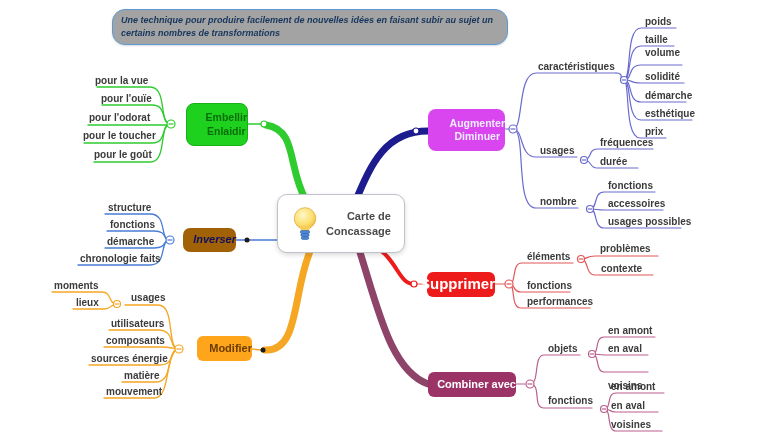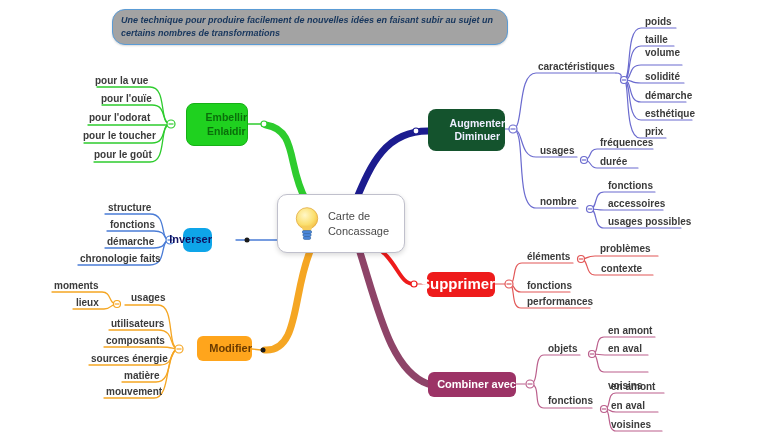--- a/index.html
+++ b/index.html
@@ -8,21 +8,21 @@
   svg.links{position:absolute;left:0;top:0;width:768px;height:438px;}
   .lbl{position:absolute;font-size:10px;font-weight:600;color:#3b3b3b;white-space:nowrap;line-height:1.1;}
   .node{position:absolute;display:flex;align-items:center;justify-content:flex-end;text-align:center;
         font-weight:bold;white-space:pre-line;line-height:1.25;box-sizing:border-box;}
   .banner{position:absolute;left:112px;top:9px;width:378px;background:#a3a3a3;border:1px solid #5a9bd5;
           border-radius:13px;padding:4px 8px;font-size:9px;font-weight:bold;font-style:italic;
           color:#17365d;line-height:1.45;box-shadow:0 1px 2px rgba(0,0,0,.15);}
   .center-node{position:absolute;left:277px;top:194px;width:126px;height:57px;background:#ffffff;
           border:1.5px solid #c0c0cc;border-radius:10px;box-shadow:0 2px 5px rgba(0,0,0,.15);
           display:flex;align-items:center;justify-content:center;gap:7px;}
-  .center-title{font-size:11px;font-weight:normal;color:#4a4a4a;white-space:pre-line;text-align:left;line-height:1.35;}
+  .center-title{font-size:11px;font-weight:bold;color:#4a4a4a;white-space:pre-line;text-align:right;line-height:1.35;}
 </style>
 </head>
 <body>
 
 <div id="canvas">
 
   <svg class="links">
 
     <g fill="none" stroke="#2ecc2e" stroke-width="1.3" stroke-linecap="round">
       <path d="M171,124 C158,124 168,87 150,87 L97,87"></path>
@@ -181,23 +181,23 @@
       <rect x="10" y="26" width="10" height="3.2" rx="1.6" fill="#4a86d8" stroke="#2c5f9e" stroke-width="0.6"></rect>
       <rect x="10.5" y="29.2" width="9" height="3.2" rx="1.6" fill="#4a86d8" stroke="#2c5f9e" stroke-width="0.6"></rect>
       <rect x="11" y="32.4" width="8" height="3.2" rx="1.6" fill="#4a86d8" stroke="#2c5f9e" stroke-width="0.6"></rect>
     </svg>
     <span class="center-title">Carte de
 Concassage</span>
   </div>
 
   <div class="node" style="left:186px;top:103px;width:62px;height:43px;background:#1fd11f;color:#0a6e0a;font-size:10.5px;border:1px solid #17b017;border-radius:8px;"><span>Embellir
 Enlaidir</span></div>
-  <div class="node" style="left:183px;top:228px;width:29px;height:24px;background:#0ea5e9;color:#0f1160;font-size:11px;border-radius:7px;"><span>Inverser</span></div>
+  <div class="node" style="left:183px;top:228px;width:53px;height:24px;background:#a16207;color:#0f1160;font-size:11px;border-radius:7px;font-style:italic;"><span>Inverser</span></div>
   <div class="node" style="left:197px;top:336px;width:55px;height:25px;background:#ffa51c;color:#6b3b00;font-size:11px;border-radius:6px;"><span>Modifier</span></div>
-  <div class="node" style="left:428px;top:109px;width:77px;height:42px;background:#14532d;color:#eeeeff;font-size:10.5px;border-radius:8px;"><span>Augmenter
+  <div class="node" style="left:428px;top:109px;width:77px;height:42px;background:#d946ef;color:#eeeeff;font-size:10.5px;border-radius:8px;"><span>Augmenter
 Diminuer</span></div>
   <div class="node" style="left:427px;top:272px;width:68px;height:25px;background:#ee1b1b;color:#ffffff;font-size:15px;border-radius:6px;"><span>Supprimer</span></div>
   <div class="node" style="left:428px;top:372px;width:88px;height:25px;background:#9c3366;color:#ffffff;font-size:11px;border-radius:6px;"><span>Combiner avec</span></div>
 
   <span class="lbl" style="left:95px;top:75px;">pour la vue</span>
   <span class="lbl" style="left:101px;top:93px;">pour l'ouïe</span>
   <span class="lbl" style="left:89px;top:112px;">pour l'odorat</span>
   <span class="lbl" style="left:83px;top:130px;">pour le toucher</span>
   <span class="lbl" style="left:94px;top:149px;">pour le goût</span>
 

